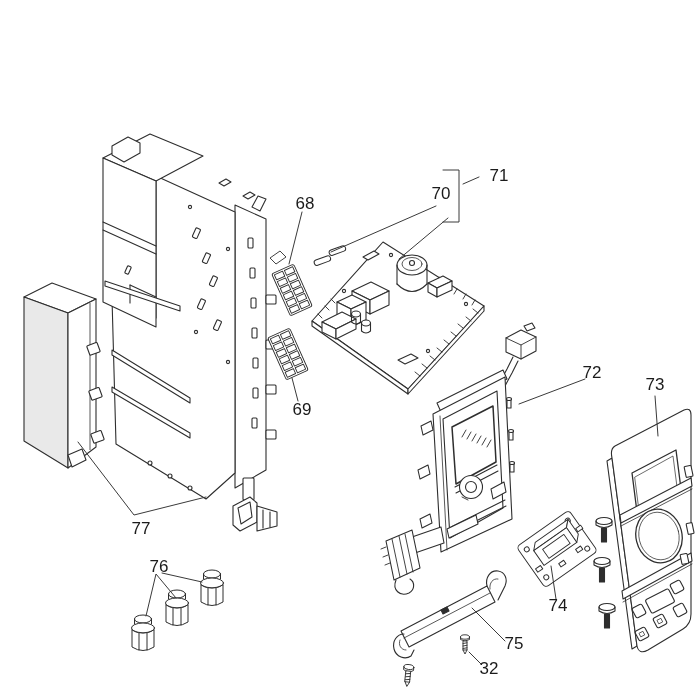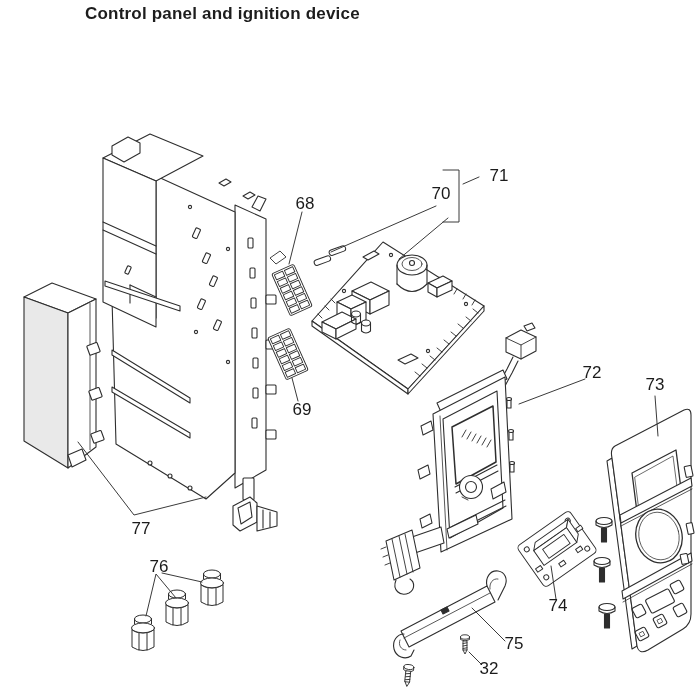--- a/index.html
+++ b/index.html
@@ -7,21 +7,20 @@
          font-family:"Liberation Sans",sans-serif;}
   #art{position:absolute;left:0;top:0;}
   .title{position:absolute;left:85px;top:4px;font-size:17px;font-weight:700;
          color:#1d1d1d;letter-spacing:.2px;}
   text{font-family:"Liberation Sans",sans-serif;font-size:17px;fill:#1b1b1b;}
 </style>
 </head>
 <body>
 
 <div id="stage">
-  <div class="title">Control panel and ignition device</div>
 
   <svg id="art" width="700" height="700" viewBox="0 0 700 700">
 
     <g fill="#ffffff" stroke="#2e2e2e" stroke-width="1.1" stroke-linejoin="round" stroke-linecap="round">
 
       <polygon points="235,205 266,219 266,470 235,488"></polygon>
       <polygon points="252,207 258,196 266,199 260,211"></polygon>
       <rect x="248" y="238" width="5" height="10" rx="1"></rect>
       <rect x="250" y="268" width="5" height="10" rx="1"></rect>
       <rect x="251" y="298" width="5" height="10" rx="1"></rect>

